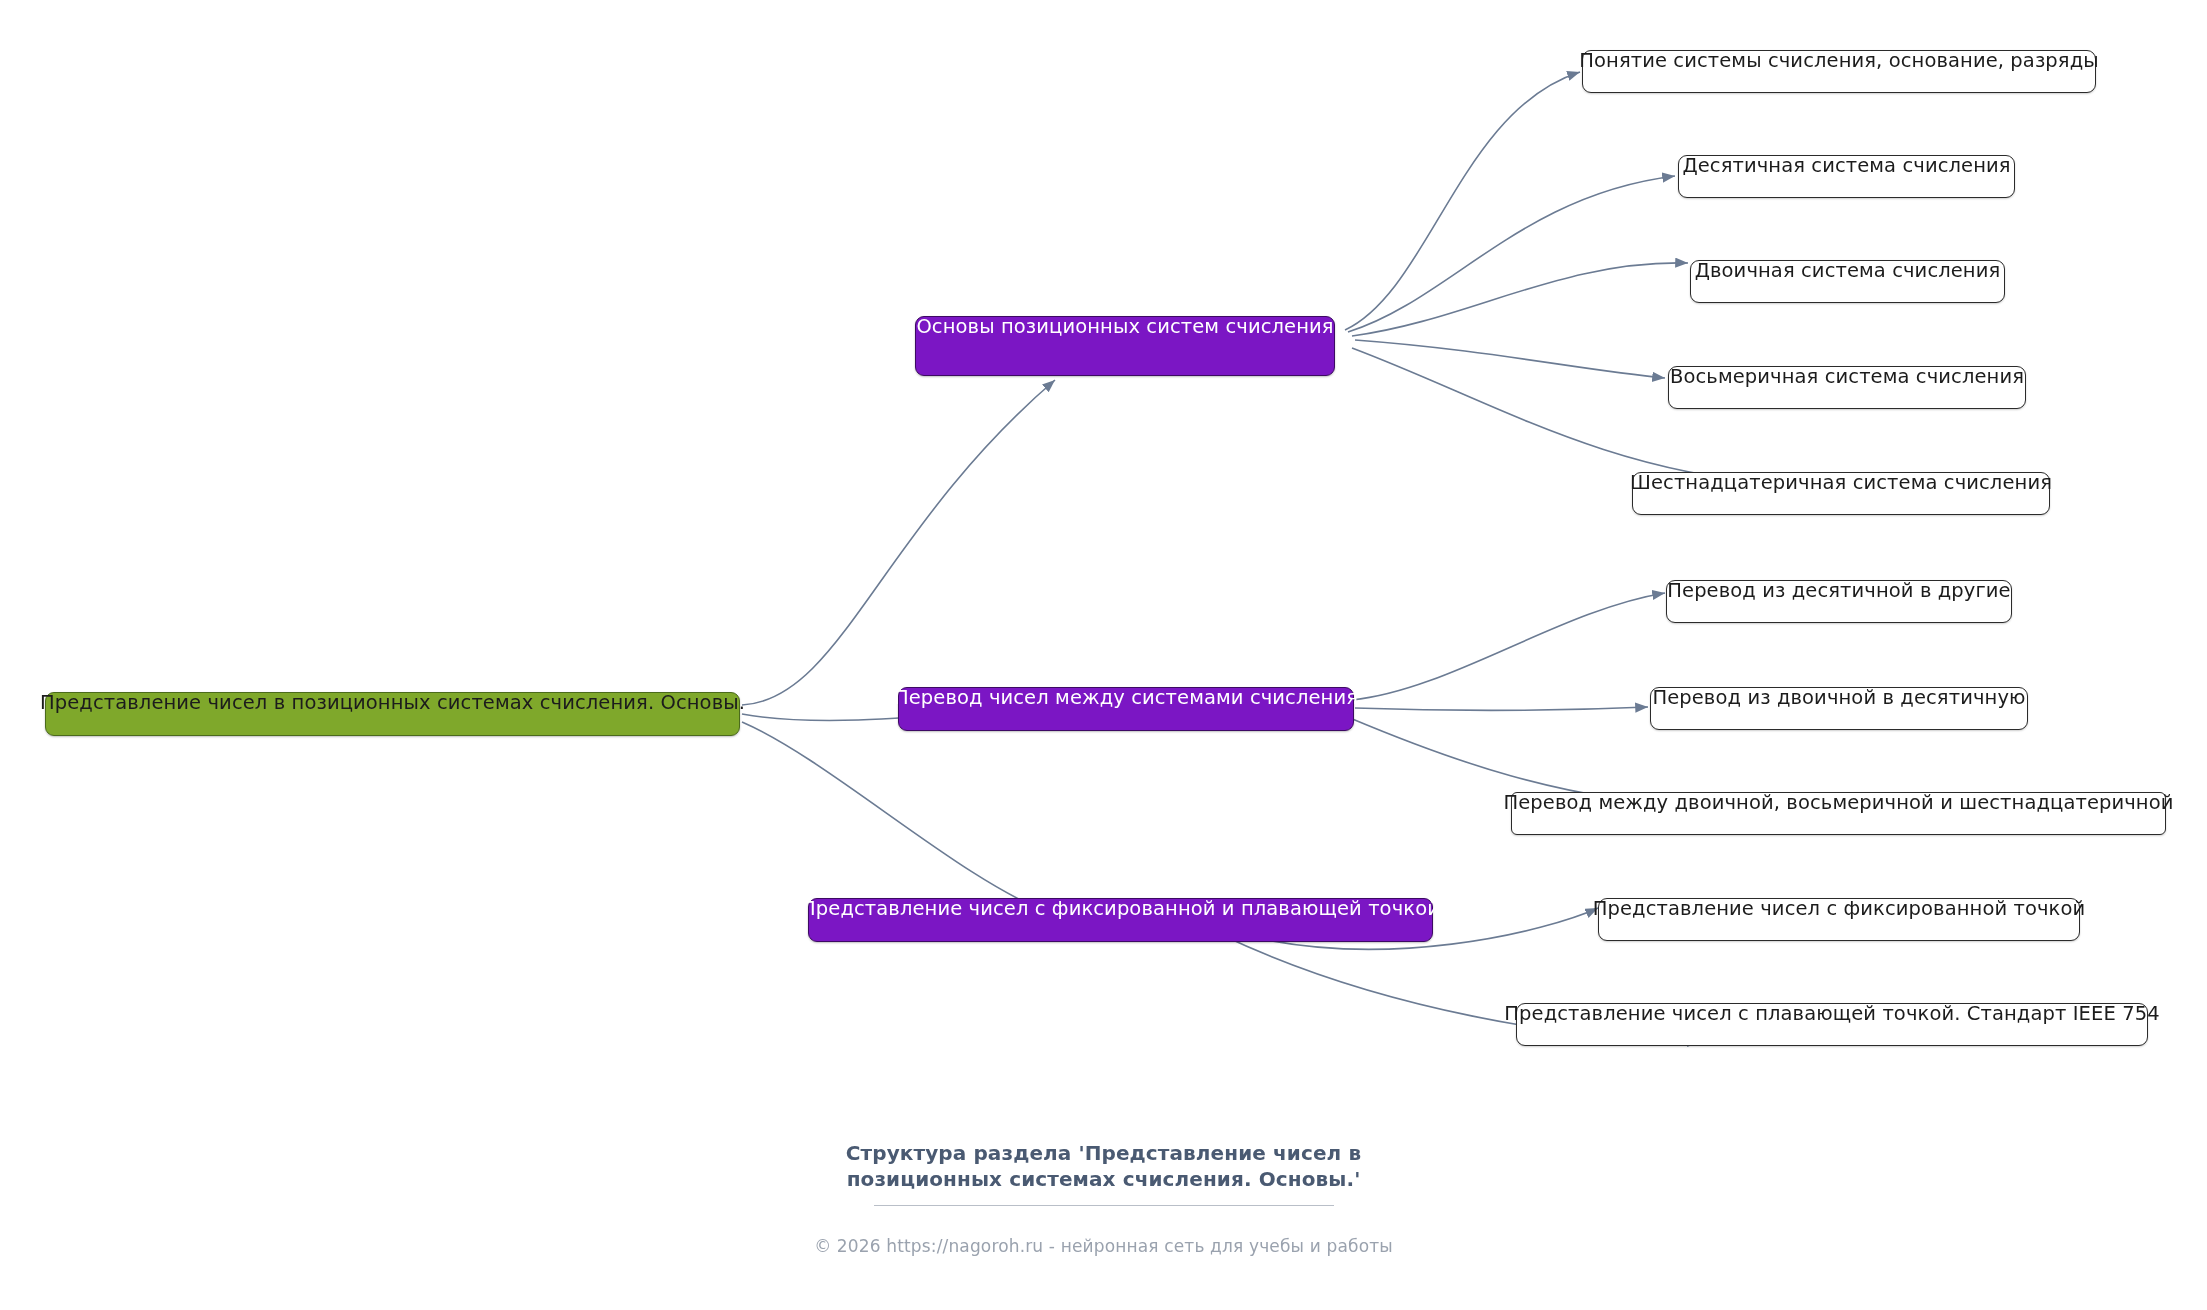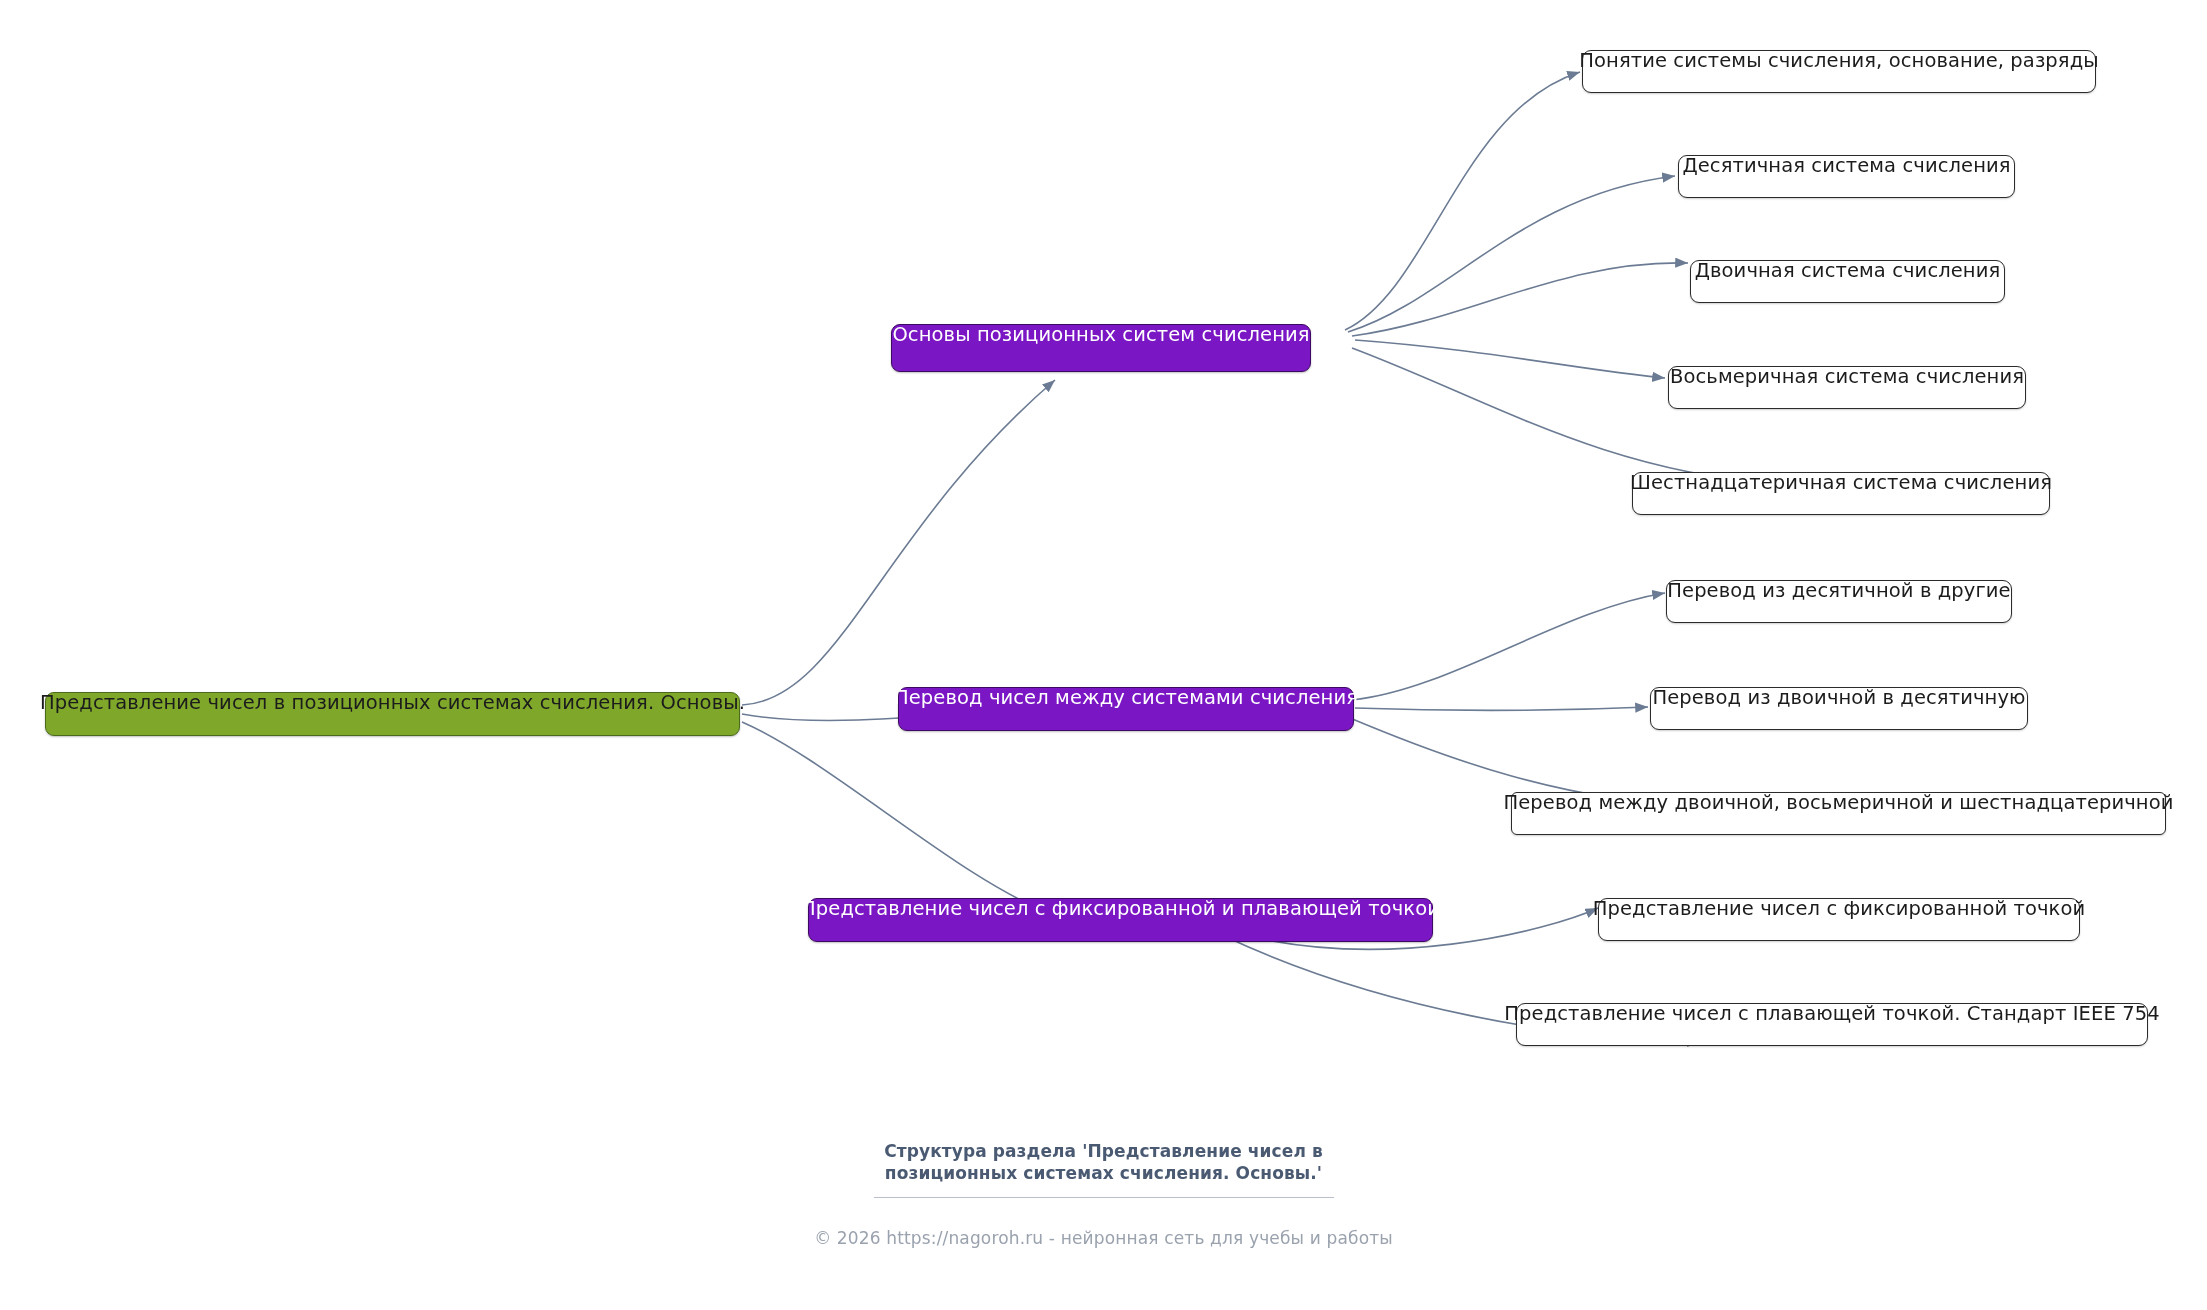--- a/index.html
+++ b/index.html
@@ -61,21 +61,21 @@
   }
   #footer {
     position: absolute;
     left: 0;
     top: 1140px;
     width: 2207px;
     text-align: center;
   }
   #footer .caption {
     color: #4a5a72;
-    font-size: 17px;
+    font-size: 20px;
     font-weight: bold;
     line-height: 1.32;
     letter-spacing: 0.1px;
   }
   #footer .rule {
     width: 460px;
     height: 1px;
     background: #b9bfc8;
     margin: 12px auto 0 auto;
   }
@@ -115,21 +115,21 @@
 
       <path d="M1225,930 C1380,975 1550,930 1598,908"></path>
       <path d="M1222,935 C1380,1010 1570,1040 1700,1042"></path>
     </g>
   </svg>
 
   <div class="node node-root" style="left:45px; top:692px; width:695px; height:44px;">
     <span>Представление чисел в позиционных системах счисления. Основы.</span>
   </div>
 
-  <div class="node node-branch" style="left:891px; top:316px; width:420px; height:48px;margin-top:8px;">
+  <div class="node node-branch" style="left:915px; top:316px; width:420px; height:60px;">
     <span>Основы позиционных систем счисления</span>
   </div>
 
   <div class="node node-leaf" style="left:1582px; top:50px; width:514px; height:43px;">
     <span>Понятие системы счисления, основание, разряды</span>
   </div>
   <div class="node node-leaf" style="left:1678px; top:155px; width:337px; height:43px;">
     <span>Десятичная система счисления</span>
   </div>
   <div class="node node-leaf" style="left:1690px; top:260px; width:315px; height:43px;">

